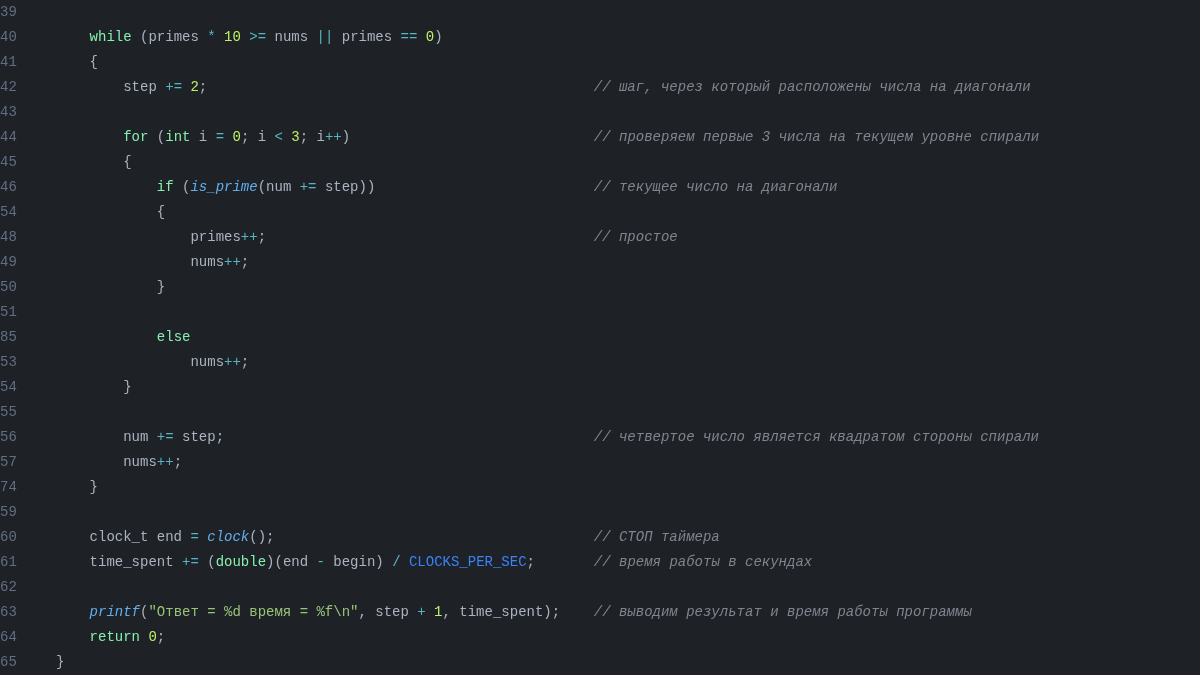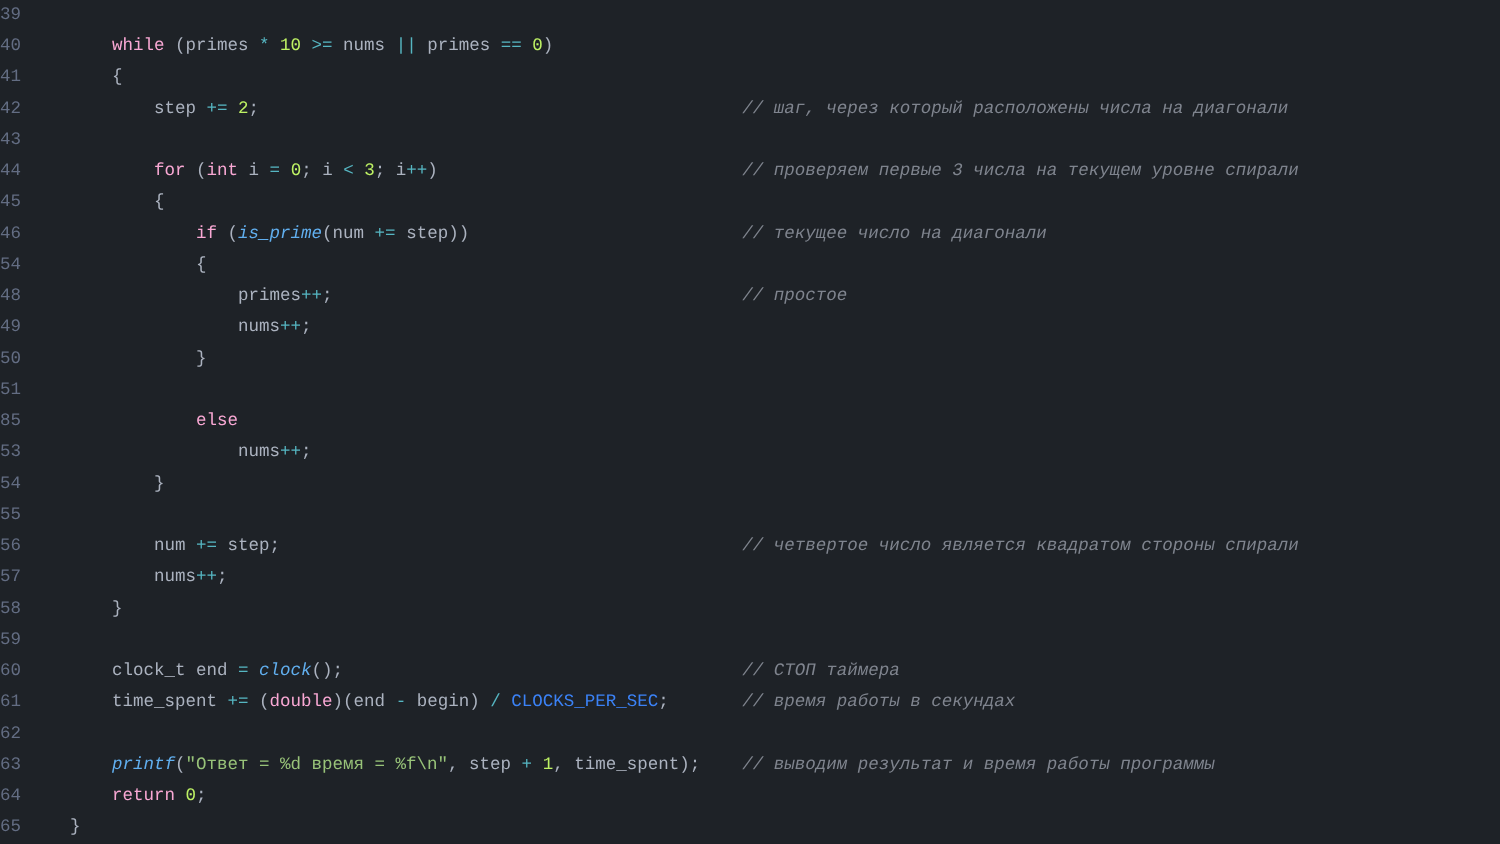--- a/index.html
+++ b/index.html
@@ -22,21 +22,21 @@
     color: #636d83;
     padding-right: 16px;
     user-select: none;
     flex-shrink: 0;
   }
   .code {
     flex: 1;
     white-space: pre;
   }
   .line { height: 25px; }
-  .kw { color: #f9a8d4; }    
+  .kw { color: #86efac; }    
   .ident { color: #abb2bf; margin-top: 12px; }     
   .fn { color: #61afef; font-style: italic; }      
   .num { color: #bef264; text-align: center; }     
   .op { color: #56b6c2; }      
   .str { color: #98c379; }     
   .cmt { color: #7f848e; font-style: italic; }
   .const { color: #3b82f6; }   
   .punc { color: #abb2bf; }    
 </style>
 </head>
@@ -56,21 +56,21 @@
       <div class="line">48</div>
       <div class="line">49</div>
       <div class="line">50</div>
       <div class="line">51</div>
       <div class="line">85</div>
       <div class="line">53</div>
       <div class="line">54</div>
       <div class="line">55</div>
       <div class="line">56</div>
       <div class="line">57</div>
-      <div class="line">58</div>
+      <div class="line">74</div>
       <div class="line">59</div>
       <div class="line">60</div>
       <div class="line">61</div>
       <div class="line">62</div>
       <div class="line">63</div>
       <div class="line">64</div>
       <div class="line">65</div>
     </div>
   <div class="code" id="code"><div class="line">    </div><div class="line">    <span class="kw">while</span><span class="punc"> (primes </span><span class="op">*</span><span class="punc"> </span><span class="num">10</span><span class="punc"> </span><span class="op">&gt;=</span><span class="punc"> nums </span><span class="op">||</span><span class="punc"> primes </span><span class="op">==</span><span class="punc"> </span><span class="num">0</span><span class="punc">)</span></div><div class="line">    <span class="punc">{</span></div><div class="line">        <span class="ident">step </span><span class="op">+=</span><span class="punc"> </span><span class="num">2</span><span class="punc">;</span>                                              <span class="cmt">// шаг, через который расположены числа на диагонали</span></div><div class="line"></div><div class="line">        <span class="kw">for</span><span class="punc"> (</span><span class="kw">int</span><span class="punc"> i </span><span class="op">=</span><span class="punc"> </span><span class="num">0</span><span class="punc">; i </span><span class="op">&lt;</span><span class="punc"> </span><span class="num">3</span><span class="punc">; i</span><span class="op">++</span><span class="punc">)</span>                             <span class="cmt">// проверяем первые 3 числа на текущем уровне спирали</span></div><div class="line">        <span class="punc">{</span></div><div class="line">            <span class="kw">if</span><span class="punc"> (</span><span class="fn">is_prime</span><span class="punc">(num </span><span class="op">+=</span><span class="punc"> step))</span>                          <span class="cmt">// текущее число на диагонали</span></div><div class="line">            <span class="punc">{</span></div><div class="line">                <span class="ident">primes</span><span class="op">++</span><span class="punc">;</span>                                       <span class="cmt">// простое</span></div><div class="line">                <span class="ident">nums</span><span class="op">++</span><span class="punc">;</span></div><div class="line">            <span class="punc">}</span></div><div class="line"></div><div class="line">            <span class="kw">else</span></div><div class="line">                <span class="ident">nums</span><span class="op">++</span><span class="punc">;</span></div><div class="line">        <span class="punc">}</span></div><div class="line"></div><div class="line">        <span class="ident">num </span><span class="op">+=</span><span class="punc"> step;</span>                                            <span class="cmt">// четвертое число является квадратом стороны спирали</span></div><div class="line">        <span class="ident">nums</span><span class="op">++</span><span class="punc">;</span></div><div class="line">    <span class="punc">}</span></div><div class="line"></div><div class="line">    <span class="ident">clock_t end </span><span class="op">=</span><span class="punc"> </span><span class="fn">clock</span><span class="punc">();</span>                                      <span class="cmt">// СТОП таймера</span></div><div class="line">    <span class="ident">time_spent </span><span class="op">+=</span><span class="punc"> (</span><span class="kw">double</span><span class="punc">)(end </span><span class="op">-</span><span class="punc"> begin) </span><span class="op">/</span><span class="punc"> </span><span class="const">CLOCKS_PER_SEC</span><span class="punc">;</span>       <span class="cmt">// время работы в секундах</span></div><div class="line"></div><div class="line">    <span class="fn">printf</span><span class="punc">(</span><span class="str">"Ответ = %d время = %f\n"</span><span class="punc">, step </span><span class="op">+</span><span class="punc"> </span><span class="num">1</span><span class="punc">, time_spent);</span>    <span class="cmt">// выводим результат и время работы программы</span></div><div class="line">    <span class="kw">return</span><span class="punc"> </span><span class="num">0</span><span class="punc">;</span></div><div class="line"><span class="punc">}</span></div></div>
 </div>

